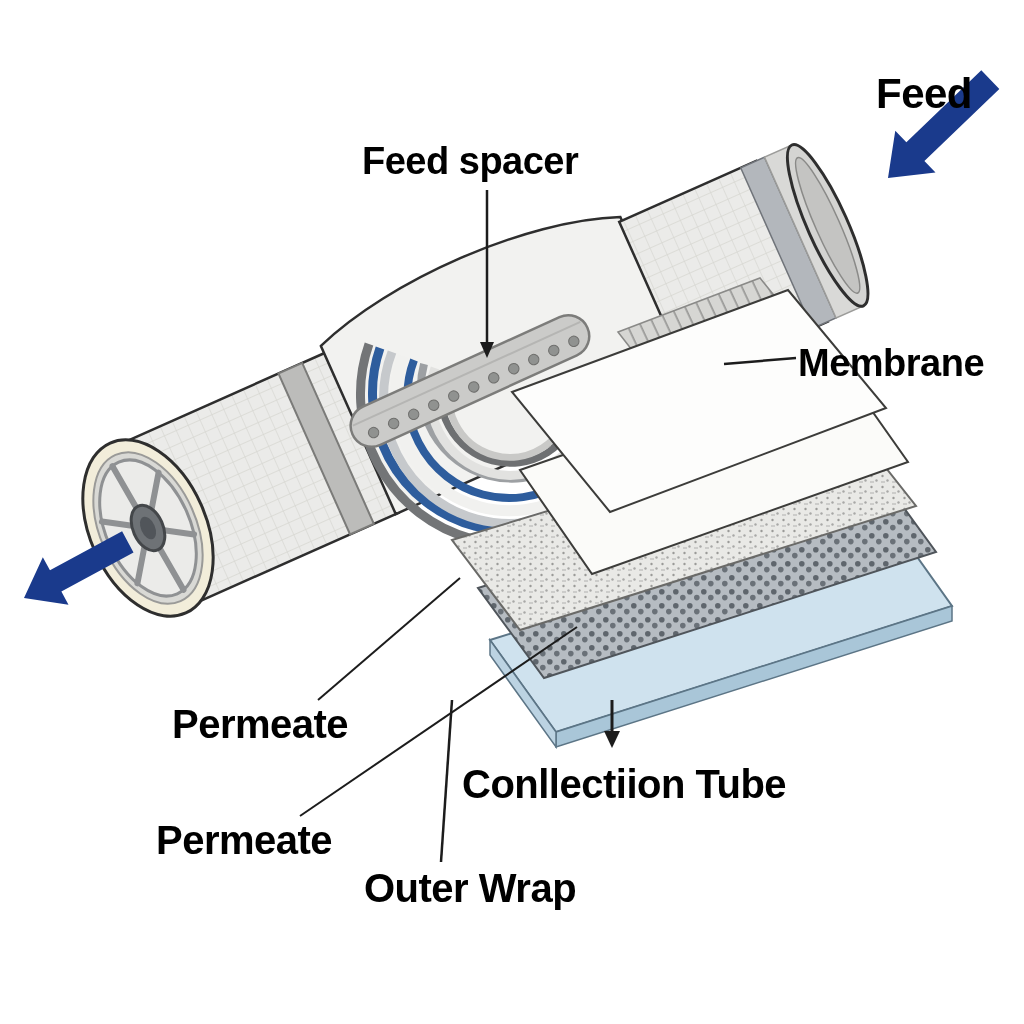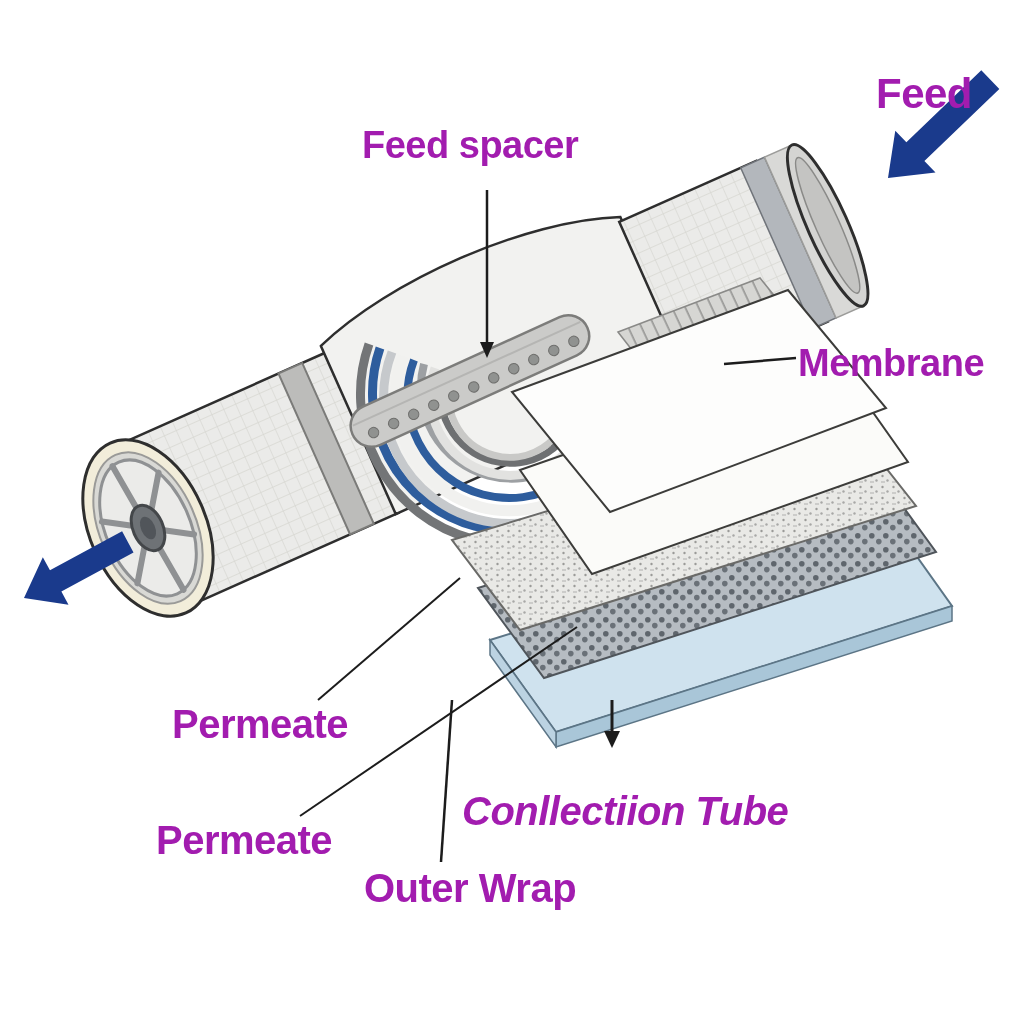--- a/index.html
+++ b/index.html
@@ -1,26 +1,26 @@
 <!DOCTYPE html>
 <html><head>
 <meta charset="utf-8">
 <style>
   html,body{margin:0;padding:0;background:#ffffff;}
   .canvas{position:relative;width:1024px;height:1024px;background:#ffffff;overflow:hidden;}
   .canvas svg{position:absolute;left:0;top:0;}
   .lbl{position:absolute;font-family:"Liberation Sans","DejaVu Sans",sans-serif;font-weight:700;
-       color:#a21caf;white-space:nowrap;letter-spacing:-0.5px;}
+       color:#000000;white-space:nowrap;letter-spacing:-0.5px;}
   .lbl-feed{left:876px;top:70px;font-size:42px;}
-  .lbl-feed-spacer{left:362px;top:124px;font-size:38px;}
+  .lbl-feed-spacer{left:362px;top:140px;font-size:38px;}
   .lbl-membrane{left:798px;top:330px;font-size:38px;margin-top:12px;}
   .lbl-concentrate{left:8px;top:630px;font-size:42px;}
   .lbl-permeate-top{left:172px;top:702px;font-size:40px;}
   .lbl-permeate-bottom{left:156px;top:818px;font-size:40px;}
-  .lbl-collection-tube{left:462px;top:789px;font-size:40px;font-style:italic;}
+  .lbl-collection-tube{left:462px;top:762px;font-size:40px;}
   .lbl-outer-wrap{left:364px;top:866px;font-size:40px;}
 </style>
 </head>
 <body>
 
 <div class="canvas">
 
 <svg width="1024" height="1024" viewBox="0 0 1024 1024">
   <defs>
     <pattern id="mesh" width="13" height="13" patternUnits="userSpaceOnUse">

